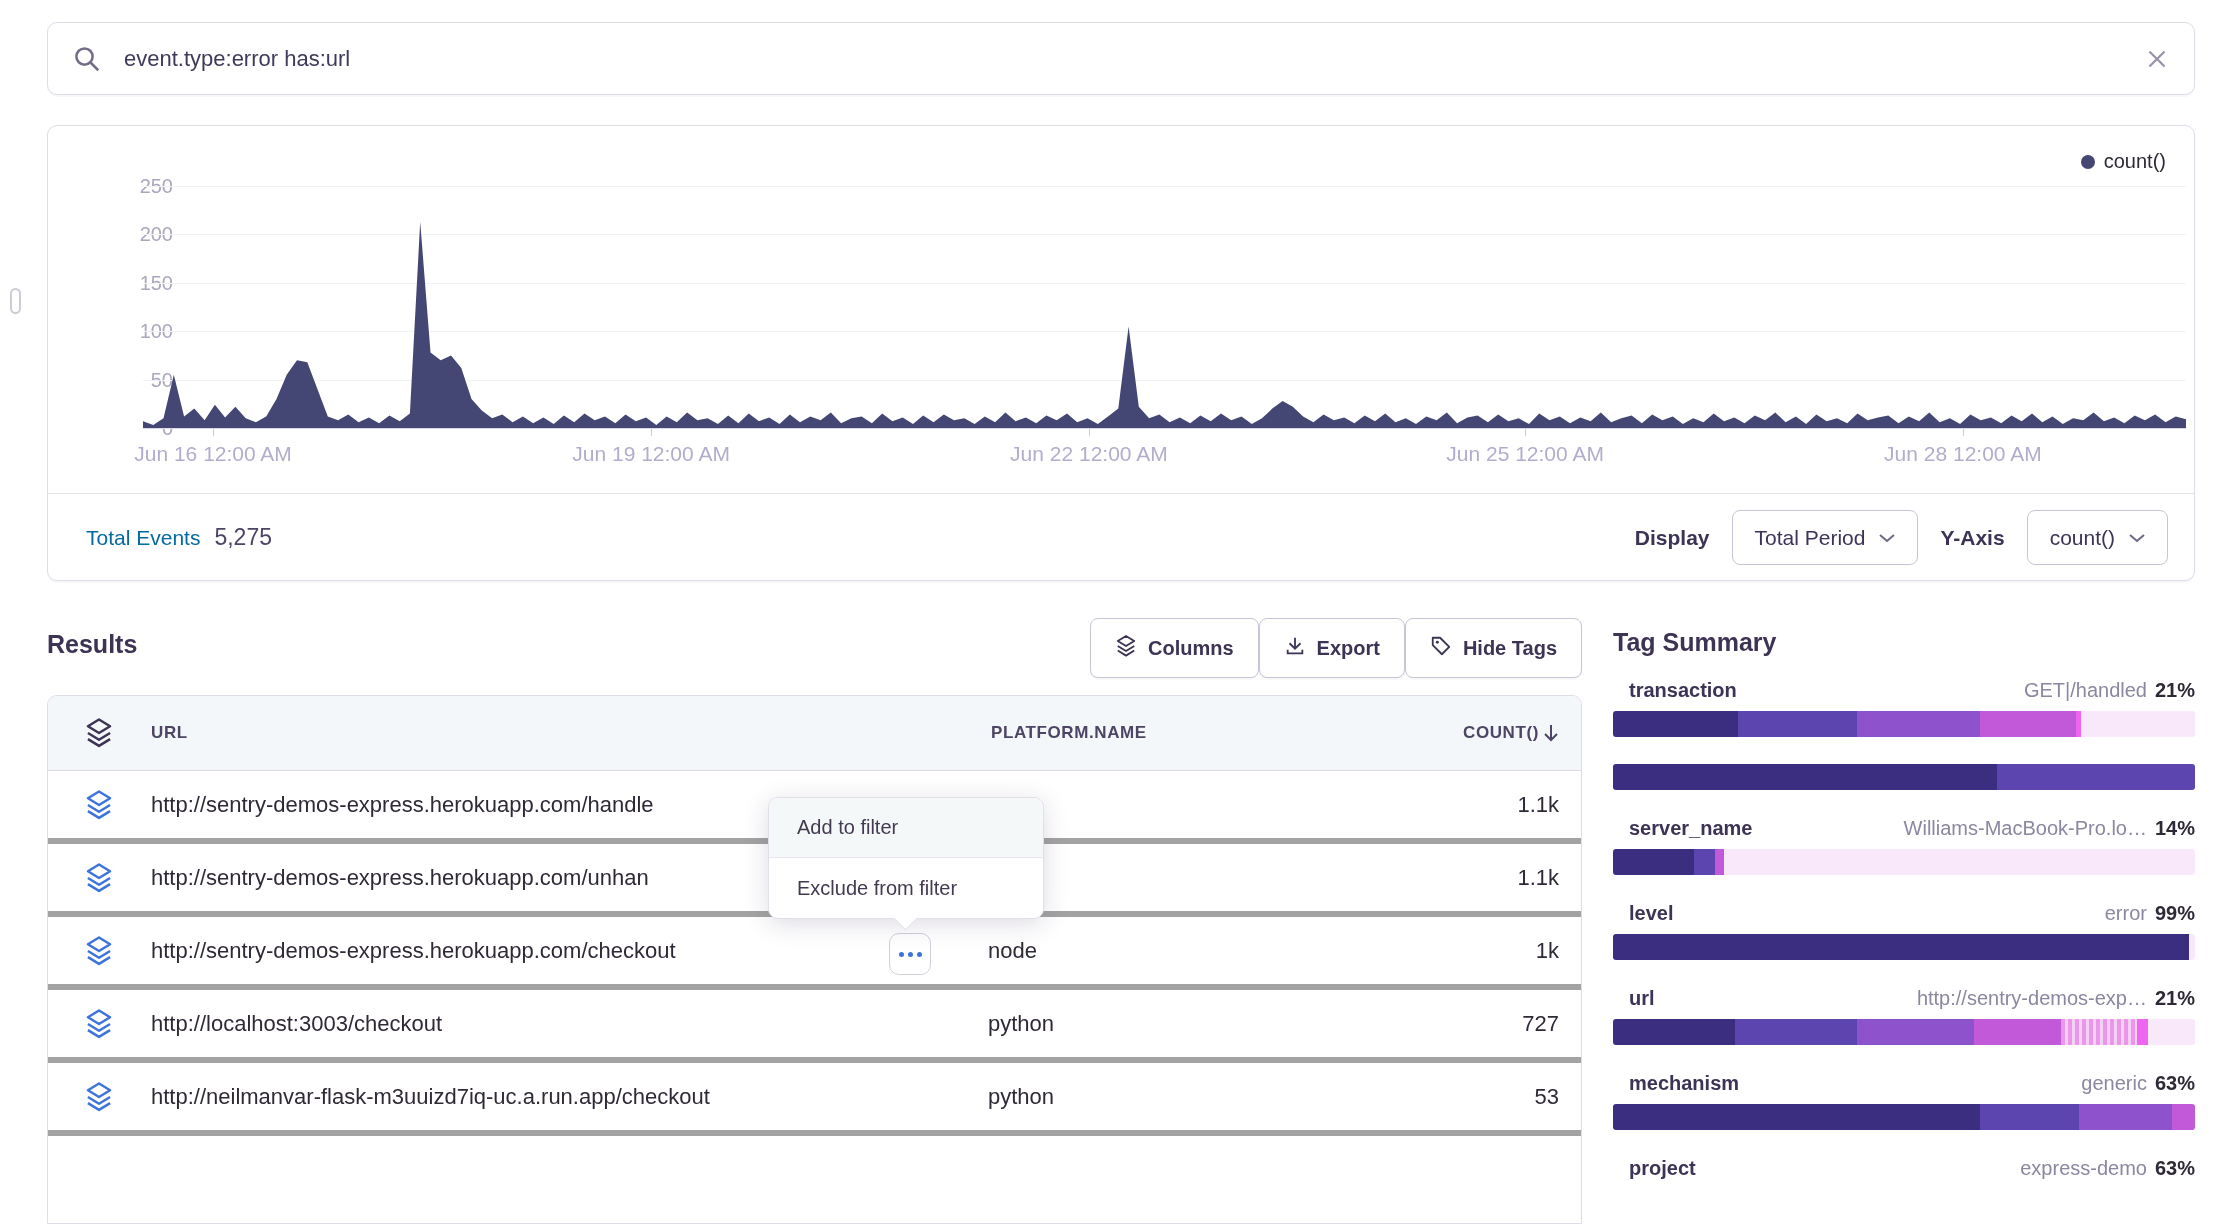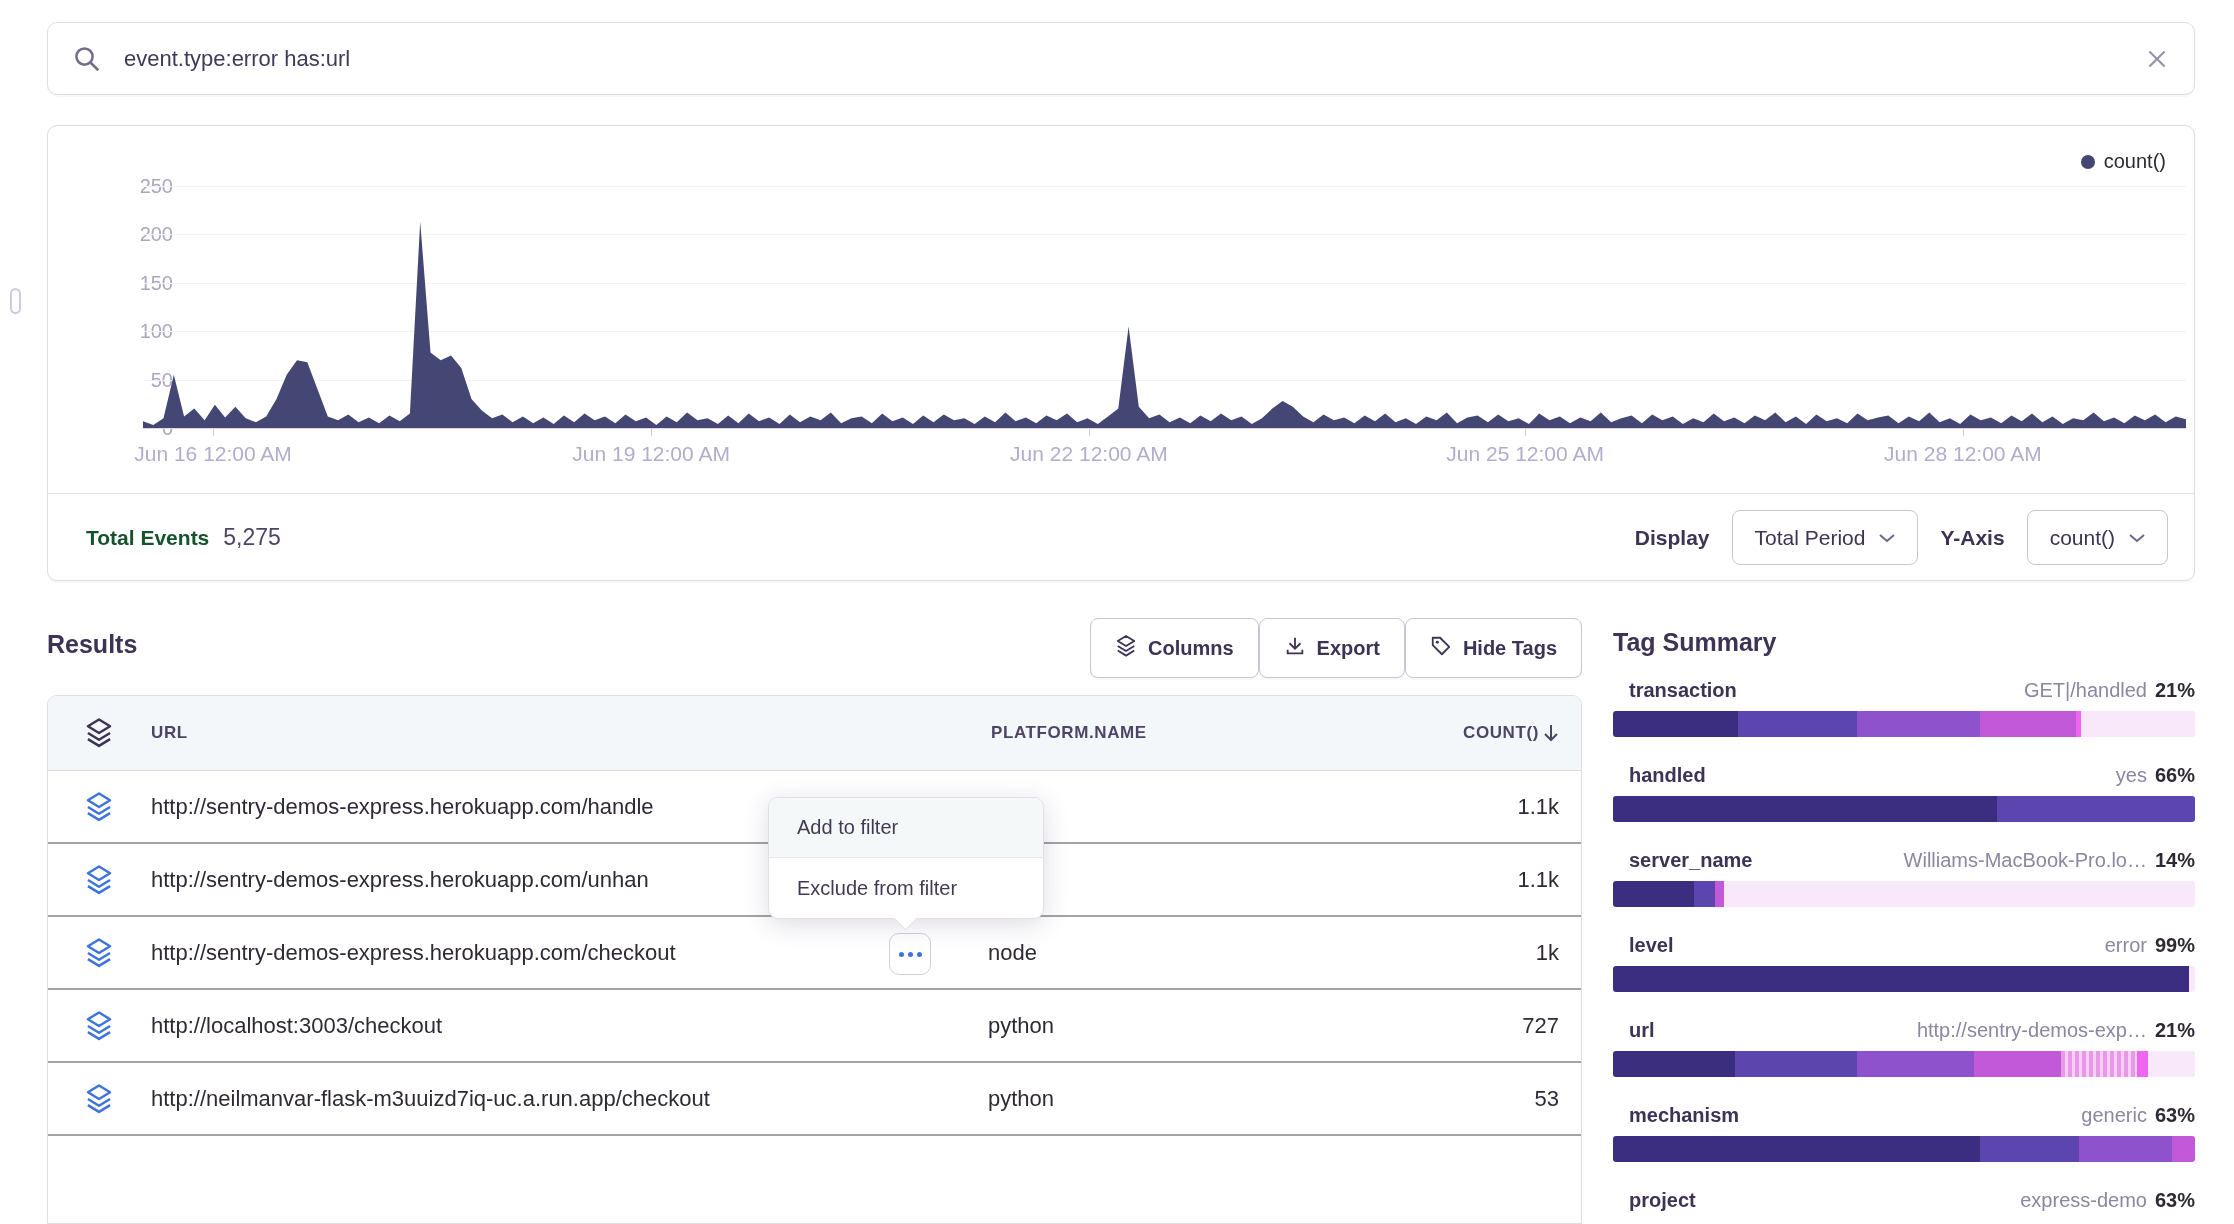--- a/index.html
+++ b/index.html
@@ -17,39 +17,39 @@
   .legend{position:absolute;right:28px;top:24px;display:flex;align-items:center;gap:9px;font-size:20px;color:#2f2936;}
   .legend-dot{width:14px;height:14px;border-radius:50%;background:#444674;}
   .y-label{position:absolute;width:70px;text-align:right;font-size:20px;color:#aca6bf;left:55px;}
   .gridline{position:absolute;left:95px;width:2043px;height:1px;background:#edf4f3;}
   .baseline{position:absolute;left:95px;width:2043px;height:1px;background:#ddd8e4;}
   .plot{position:absolute;left:95px;top:55px;width:2043px;height:247px;}
   .x-tick{position:absolute;width:1px;height:7px;background:#cfc9da;top:303px;}
   .x-label{position:absolute;top:316px;transform:translateX(-50%);font-size:21px;color:#b2accd;white-space:nowrap;}
   .chart-divider{position:absolute;left:0;top:367px;width:100%;height:1px;background:#e6e2ec;}
   .chart-footer{position:absolute;left:0;top:368px;width:100%;height:87px;display:flex;align-items:center;padding:0 26px 0 38px;}
-  .total-label{font-weight:bold;font-size:21px;color:#14532d;}
+  .total-label{font-weight:normal;font-size:21px;color:#0369a1;}
   .total-value{font-size:23px;color:#4d4466;margin-left:14px;}
   .footer-right{margin-left:auto;display:flex;align-items:center;gap:22px;}
   .ctl-label{font-weight:bold;font-size:21px;color:#3d3355;}
   .dropdown{display:flex;align-items:center;gap:14px;height:55px;padding:0 22px;border:1px solid #c9c3d5;border-radius:8px;background:#fff;font-size:21px;color:#3d3355;cursor:pointer;}
 
   
   .results-title{position:absolute;left:47px;top:630px;font-size:25px;font-weight:bold;color:#3d3355;}
   .results-actions{position:absolute;top:618px;left:1047px;width:535px;display:flex;justify-content:flex-end;}
   .btn{display:flex;align-items:center;gap:11px;height:60px;padding:0 24px;border:1px solid #c9c3d5;border-radius:8px;background:#fff;font-size:20px;font-weight:bold;color:#3d3355;cursor:pointer;box-shadow:0 2px 1px rgba(43,26,68,0.03);}
 
   
   .table-card{position:absolute;left:47px;top:695px;width:1535px;height:529px;border:1px solid #dfdbe7;border-radius:10px 10px 0 0;background:#fff;overflow:hidden;}
   .thead{position:relative;height:75px;background:#f4f7f9;border-bottom:1px solid #dcd8e4;display:flex;align-items:center;}
   .thead .col-icon{position:absolute;left:36px;display:flex;}
   .th-url{position:absolute;left:103px;font-size:17px;font-weight:bold;letter-spacing:.6px;color:#4d4466;}
   .th-platform{position:absolute;left:943px;font-size:17px;font-weight:bold;letter-spacing:.6px;color:#4d4466;}
   .th-count{position:absolute;right:22px;display:flex;align-items:center;gap:4px;font-size:17px;font-weight:bold;letter-spacing:.6px;color:#4d4466;cursor:pointer;}
-  .trow{position:relative;height:73px;border-bottom:2px solid #a3a3a3;display:flex;align-items:center;}
+  .trow{position:relative;height:73px;border-bottom:6px solid #a3a3a3;display:flex;align-items:center;}
   .trow .col-icon{position:absolute;left:36px;display:flex;}
   .td-url{position:absolute;left:103px;font-size:22px;color:#2f2936;white-space:nowrap;}
   .td-platform{position:absolute;left:940px;font-size:22px;color:#2f2936;}
   .td-count{position:absolute;right:22px;font-size:22px;color:#2f2936;}
   .ellipsis-btn{position:absolute;left:841px;top:16px;width:42px;height:42px;border:1px solid #d4cfde;border-radius:10px;background:#fff;display:flex;align-items:center;justify-content:center;gap:4px;cursor:pointer;}
   .ellipsis-btn i{width:5px;height:5px;border-radius:50%;background:#3d74db;}
 
   
   .context-menu{position:absolute;left:768px;top:797px;width:276px;background:#fff;border:1px solid #e3dfe9;border-radius:10px;box-shadow:0 5px 26px rgba(43,26,68,0.16);z-index:30;}
   .menu-item{height:60px;display:flex;align-items:center;padding:0 28px;font-size:20px;color:#433a52;cursor:pointer;}
@@ -288,25 +288,20 @@
           <div class="tag-bar">
             <span class="tag-seg" style="width:21.5%;background-color:#3B2E80"></span>
             <span class="tag-seg" style="width:20.5%;background-color:#5C45AE"></span>
             <span class="tag-seg" style="width:21%;background-color:#8E52CC"></span>
             <span class="tag-seg" style="width:16.5%;background-color:#C159D9"></span>
             <span class="tag-seg" style="width:1%;background-color:#EE66F0"></span>
             <span class="tag-seg" style="width:19.5%;background-color:#F8E8F9"></span>
           </div>
         </div>
         <div class="tag-entry">
-          <div class="tag-head">
-            <span class="tag-name">handled</span>
-            <span class="tag-val">yes</span>
-            <span class="tag-pct">66%</span>
-          </div>
           <div class="tag-bar">
             <span class="tag-seg" style="width:66%;background-color:#3B2E80"></span>
             <span class="tag-seg" style="width:34%;background-color:#5C45AE"></span>
           </div>
         </div>
         <div class="tag-entry">
           <div class="tag-head">
             <span class="tag-name">server_name</span>
             <span class="tag-val">Williams-MacBook-Pro.lo…</span>
             <span class="tag-pct">14%</span>

